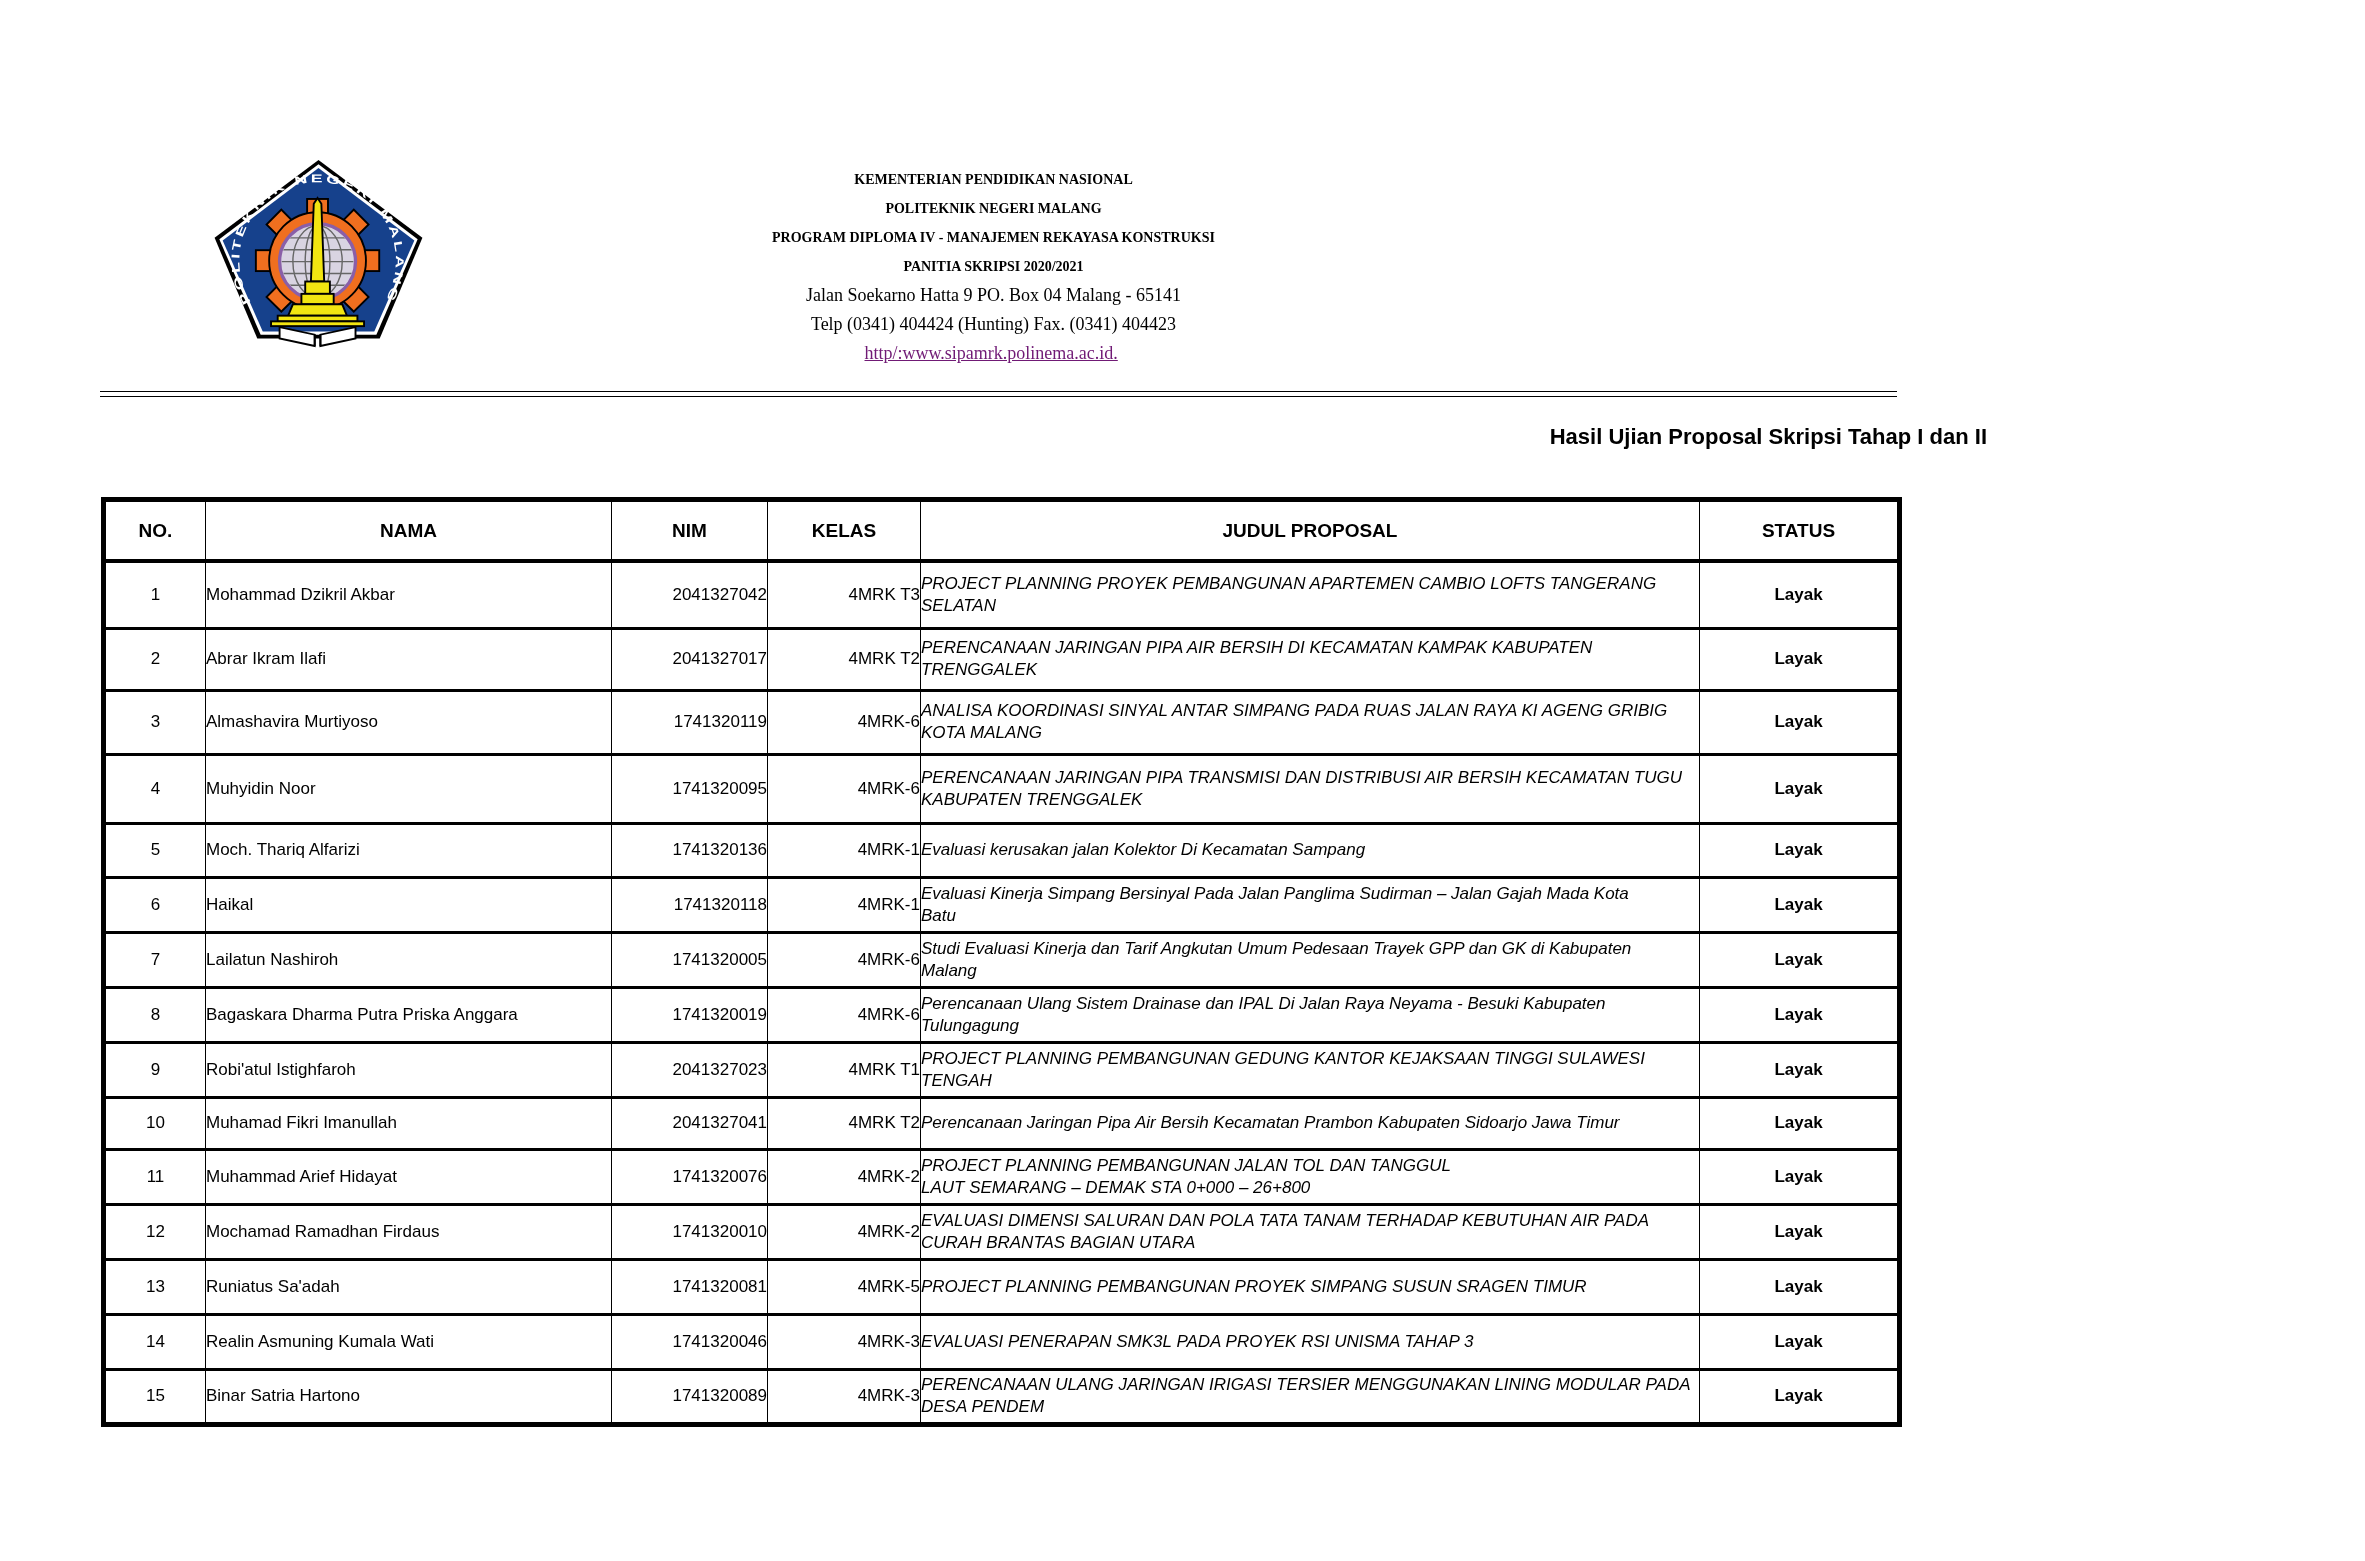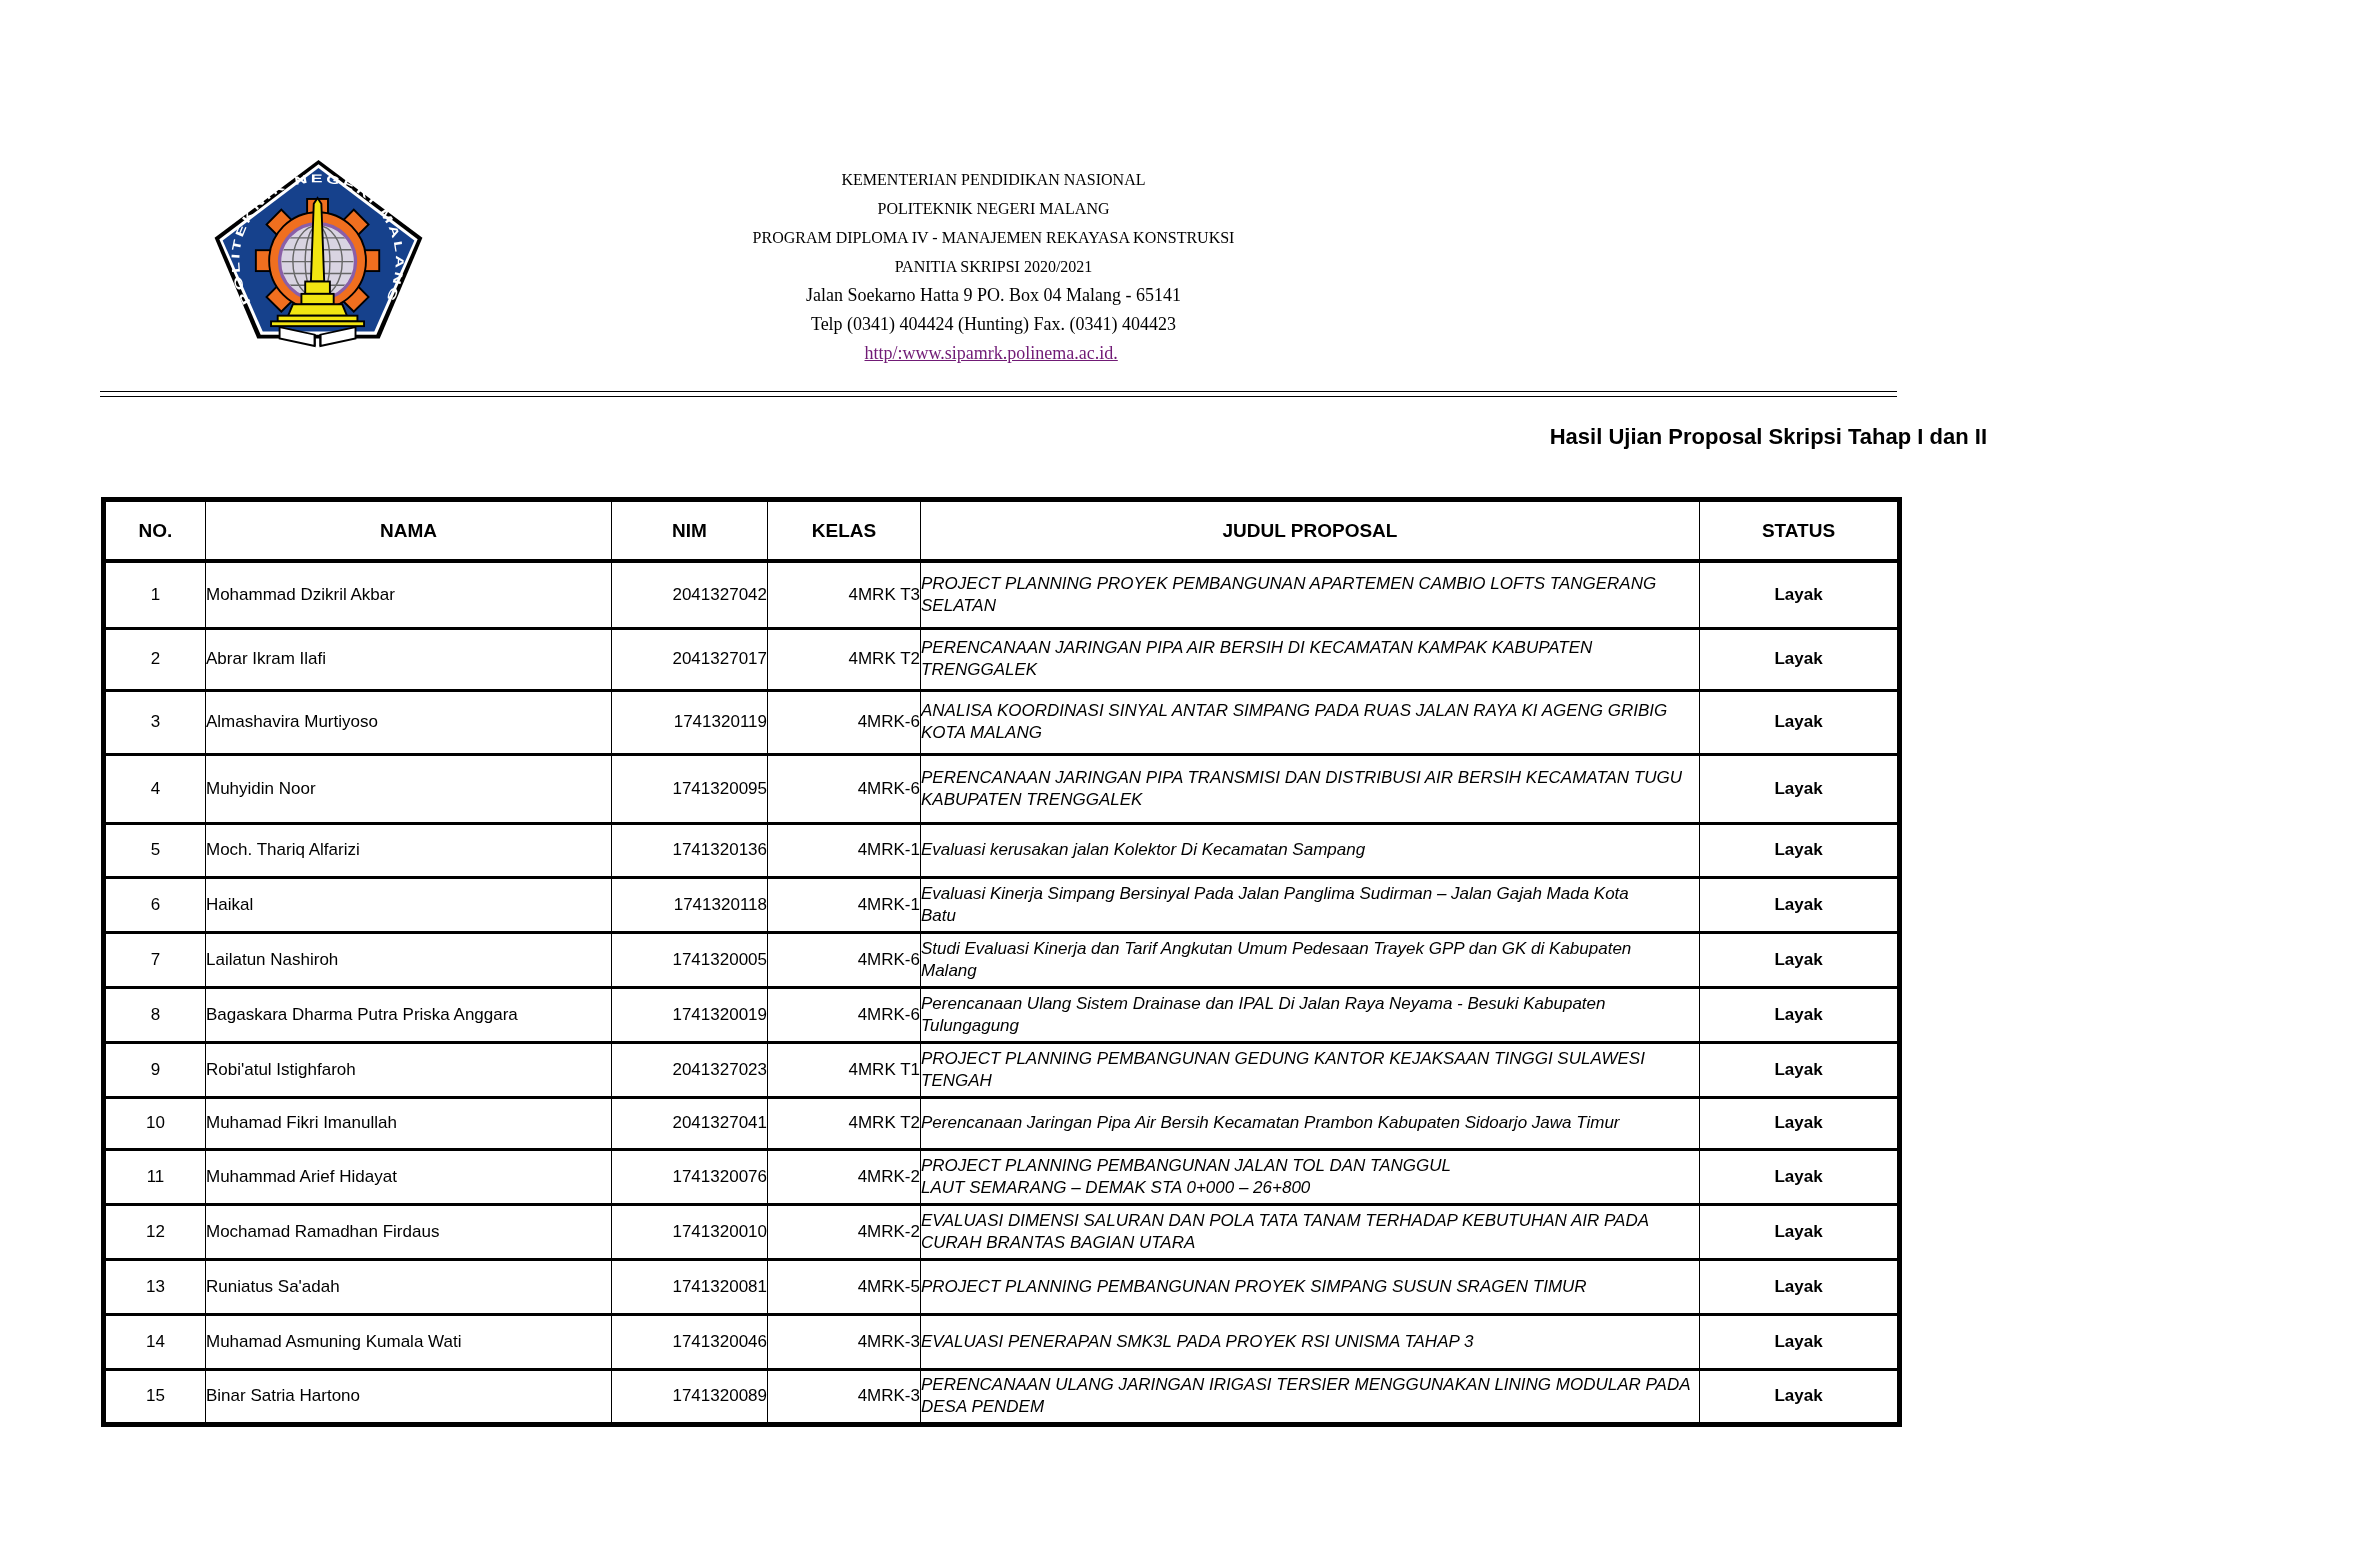--- a/index.html
+++ b/index.html
@@ -4,21 +4,21 @@
 <style>
   html,body{margin:0;padding:0;background:#ffffff;}
   .page{position:relative;width:2413px;height:1561px;background:#ffffff;overflow:hidden;
         font-family:"Liberation Sans",sans-serif;color:#000;}
 
   
   .logo-wrap{position:absolute;left:207px;top:158px;width:223px;height:192px;}
   .lh-block{position:absolute;left:0;top:165px;width:1987px;text-align:center;
             font-family:"Liberation Serif",serif;}
   .lh-line{line-height:29px;white-space:nowrap;}
-  .lh-bold{font-weight:normal;font-size:16px;}
+  .lh-bold{font-weight:bold;font-size:14px;}
   .lh-reg{font-size:18px;}
   .lh-link{font-size:18px;color:#701a75;text-decoration:underline;padding:0 4.7px 0.9px 0;}
 
   .rule{position:absolute;left:100px;top:391px;width:1797px;height:6.2px;box-sizing:border-box;
         border-top:1.9px solid #000;border-bottom:1.9px solid #000;}
 
   
   .title{position:absolute;left:0;top:424px;width:1987px;text-align:right;
          font-size:22px;font-weight:bold;letter-spacing:0px;}
 
@@ -256,21 +256,21 @@
         <tr>
           <td class="col-no">13</td>
           <td class="col-nama">Runiatus Sa'adah</td>
           <td class="col-nim">1741320081</td>
           <td class="col-kelas">4MRK-5</td>
           <td class="col-judul">PROJECT PLANNING PEMBANGUNAN PROYEK SIMPANG SUSUN  SRAGEN TIMUR</td>
           <td class="col-status">Layak</td>
         </tr>
         <tr>
           <td class="col-no">14</td>
-          <td class="col-nama">Muhamad Asmuning Kumala Wati</td>
+          <td class="col-nama">Realin Asmuning Kumala Wati</td>
           <td class="col-nim">1741320046</td>
           <td class="col-kelas">4MRK-3</td>
           <td class="col-judul">EVALUASI PENERAPAN SMK3L PADA PROYEK RSI UNISMA TAHAP 3</td>
           <td class="col-status">Layak</td>
         </tr>
         <tr>
           <td class="col-no">15</td>
           <td class="col-nama">Binar Satria Hartono</td>
           <td class="col-nim">1741320089</td>
           <td class="col-kelas">4MRK-3</td>

